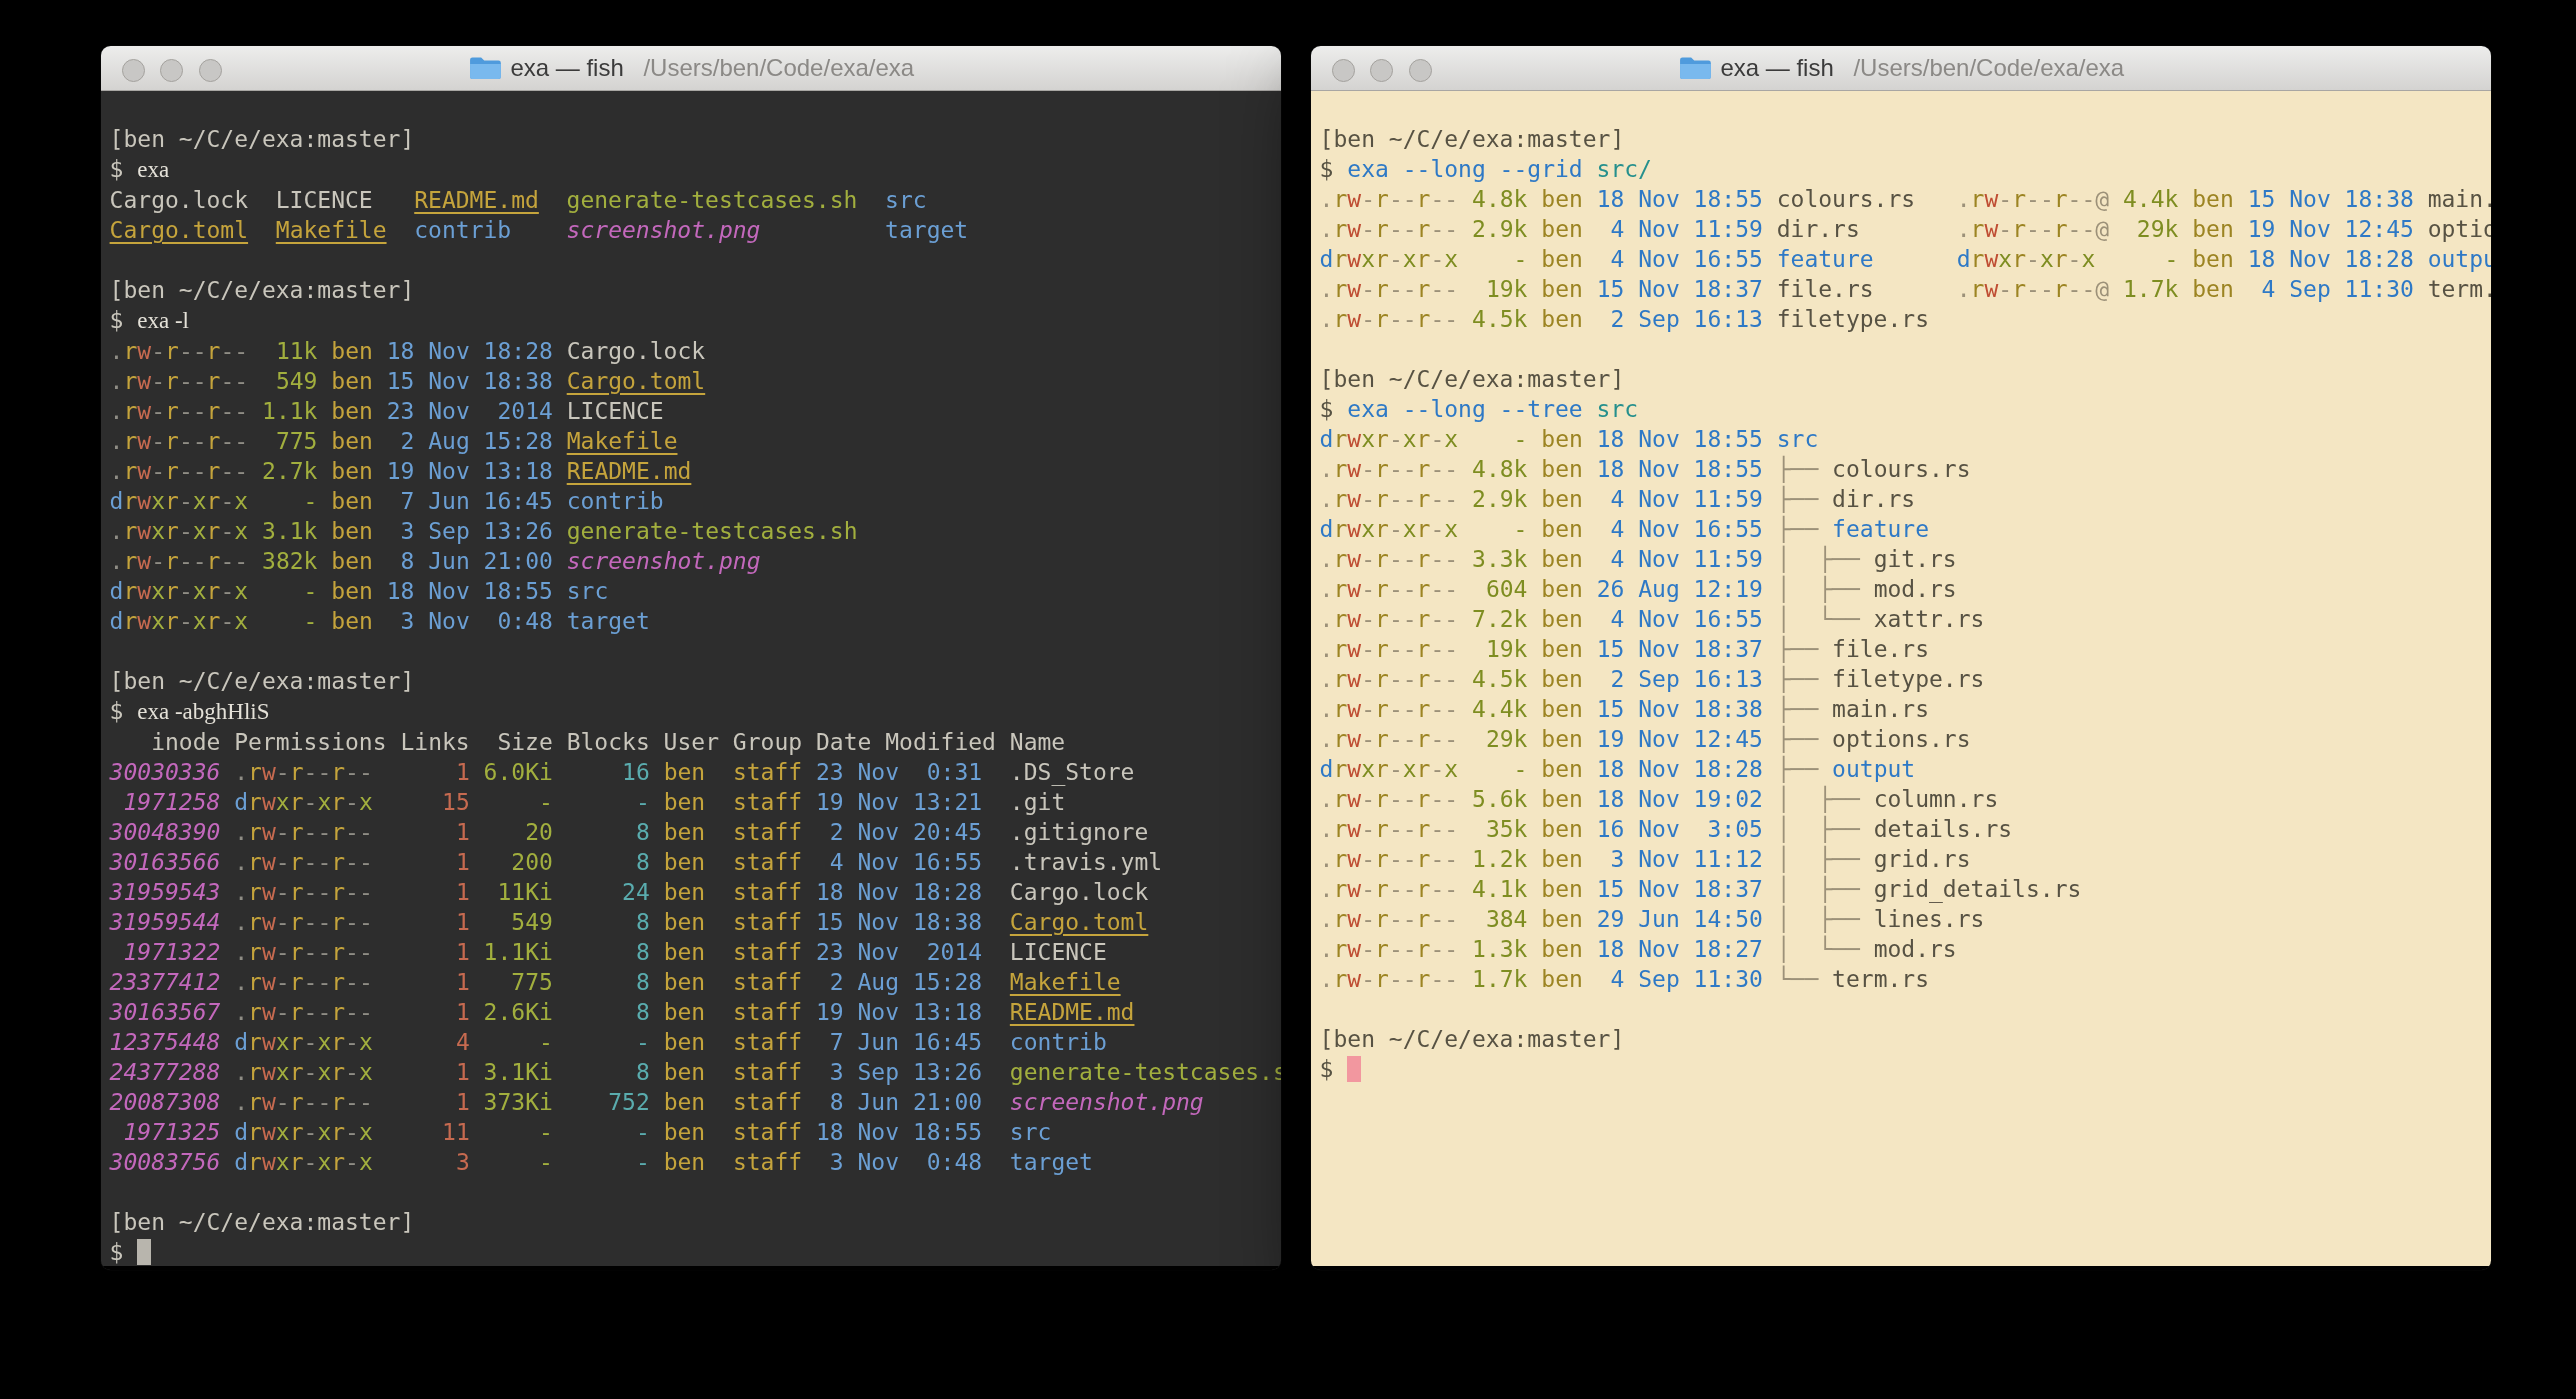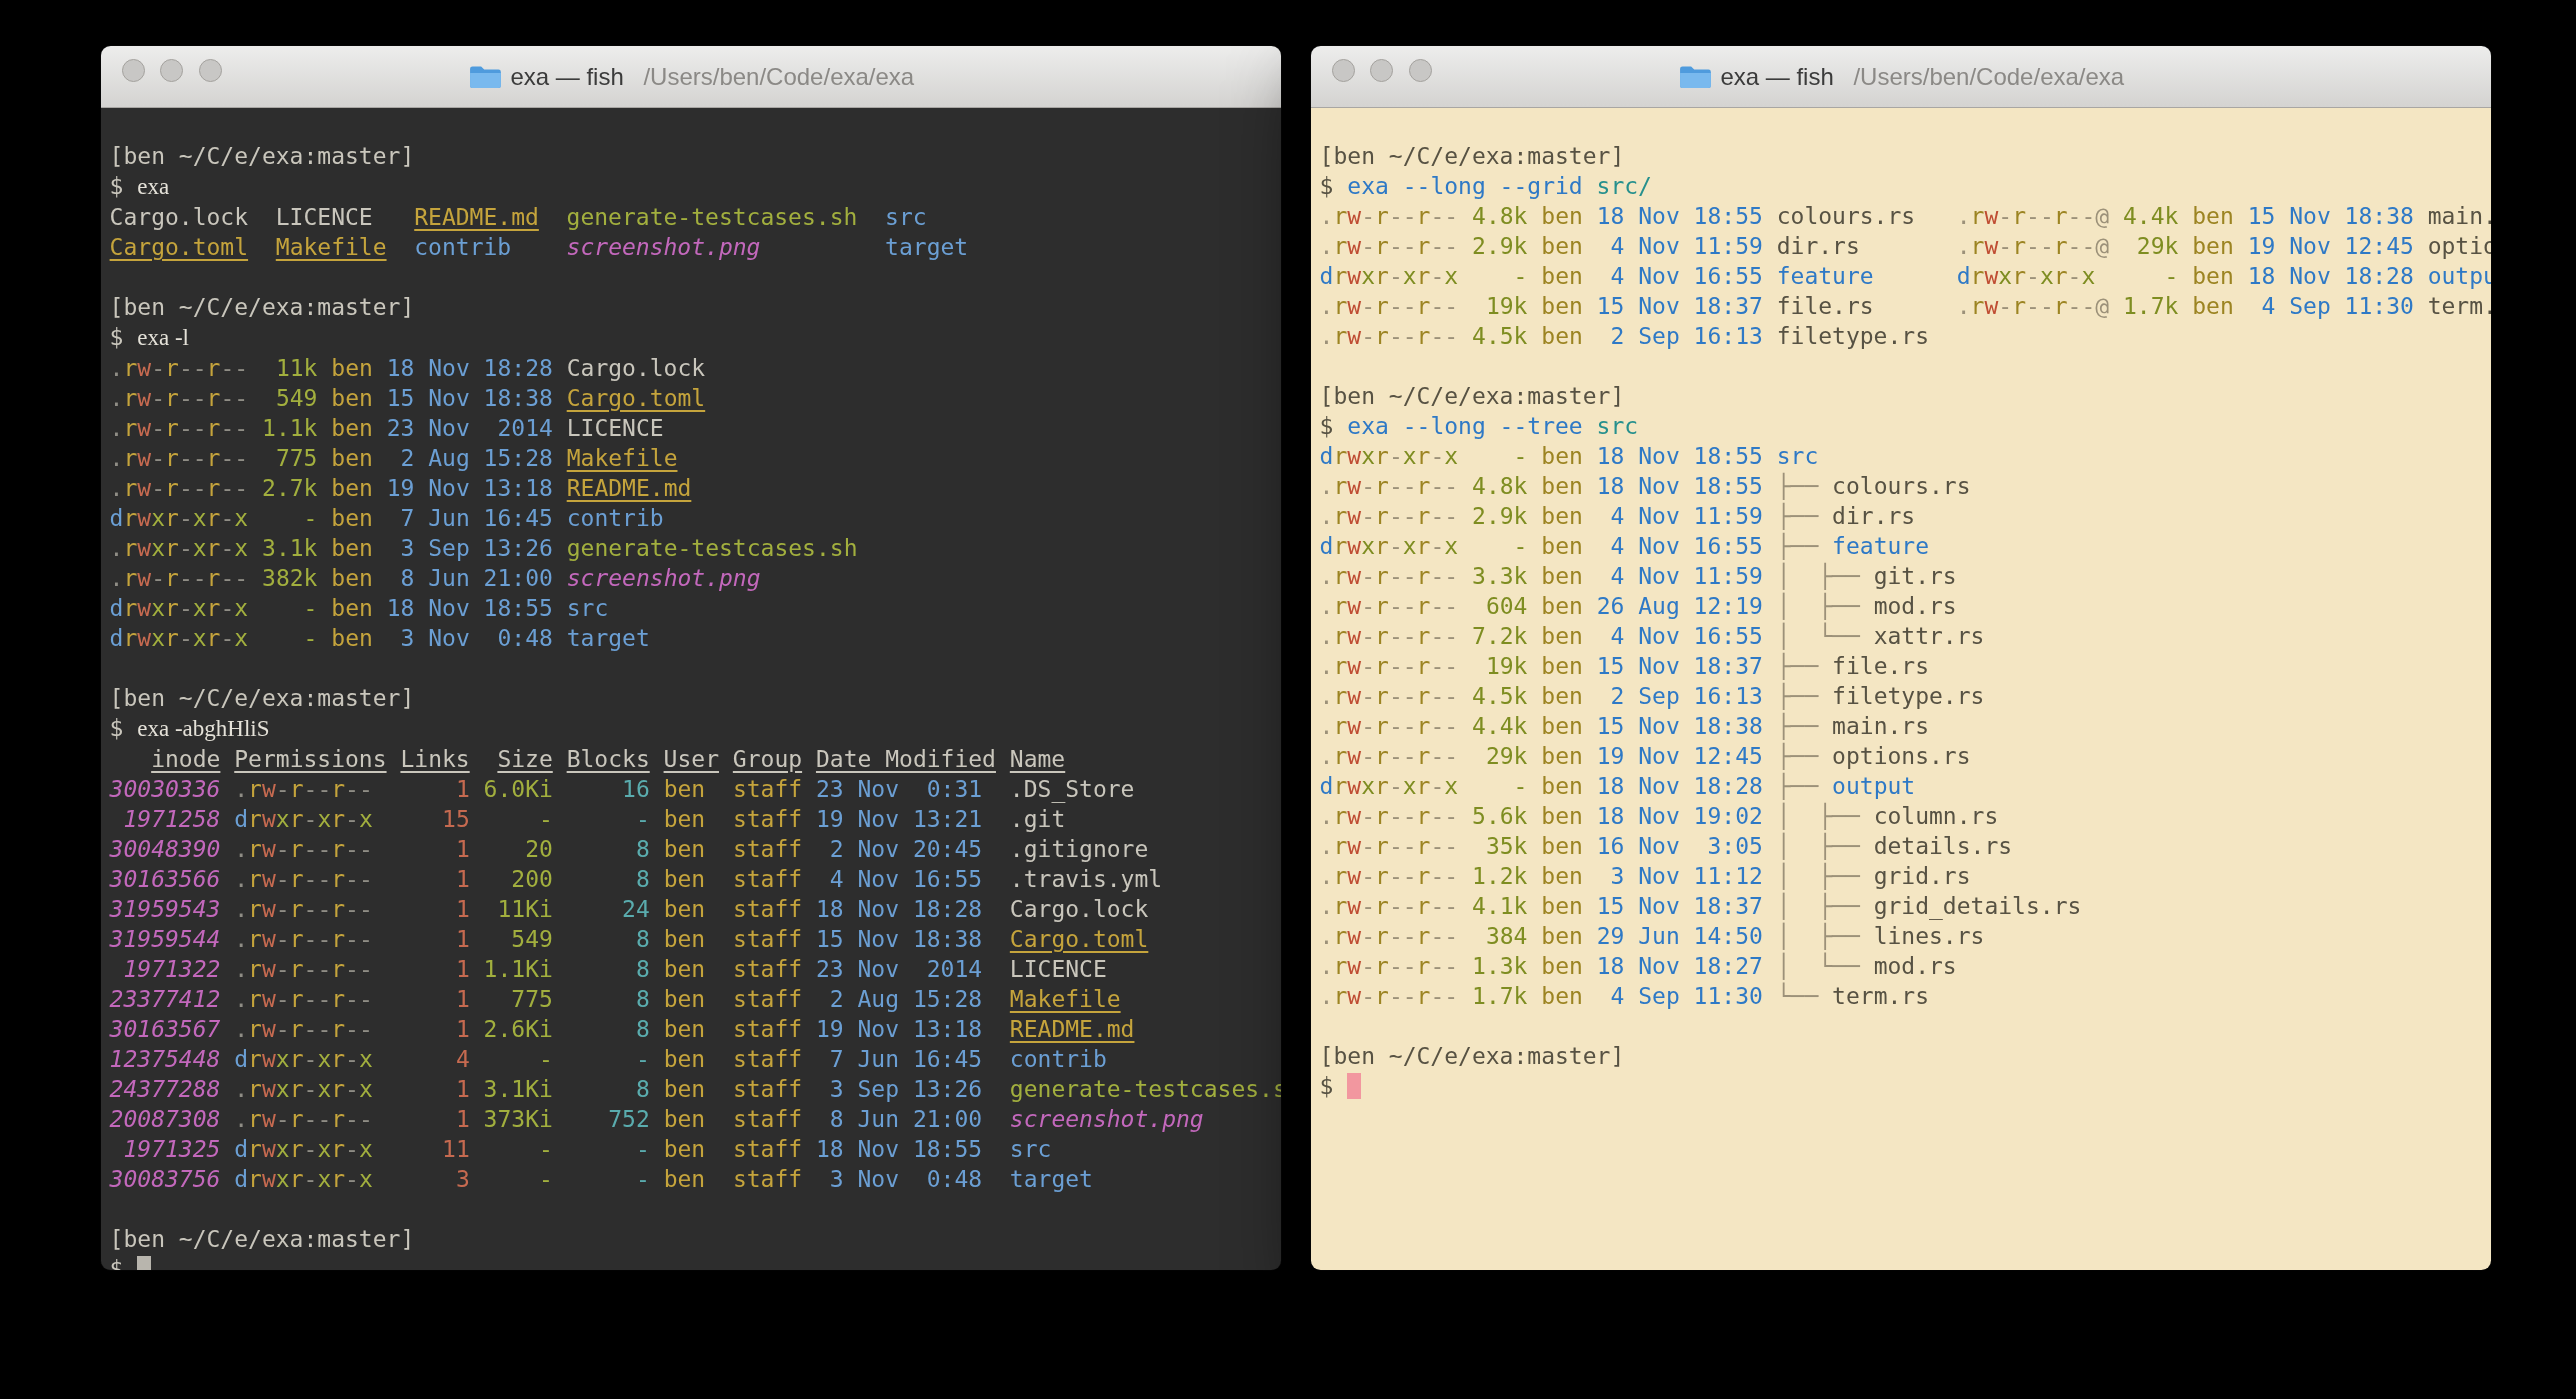--- a/index.html
+++ b/index.html
@@ -12,21 +12,21 @@
   }
   .window {
     position: absolute; top: 46px;
     width: 1180px; height: 1224px;
     border-radius: 9.6px; overflow: hidden;
     box-shadow: 0 33px 77px rgba(0,0,0,.78), 0 0 1px rgba(255,255,255,.28);
   }
   .window.left  { left: 101px; }
   .window.right { left: 1311px; }
   .titlebar {
-    height: 62px;
+    height: 45px;
     background: linear-gradient(#ededec, #d4d3d1);
     border-bottom: 1px solid #a8a6a3;
     display: flex; align-items: center; justify-content: center;
     position: relative;
     font-family: "Liberation Sans", sans-serif;
   }
   .traffic { position: absolute; left: 21px; top: 12.5px; display: flex; gap: 15.3px; }
   .tl {
     width: 23px; height: 23px; border-radius: 50%;
     background: #c8c7c5; border: 1.9px solid #a4a29e;
@@ -49,21 +49,21 @@
   .c-def { color: var(--def); }
   .c-wht { color: var(--wht); font-family: Liberation Serif, serif; }
   .c-yel { color: var(--yel); }
   .c-red { color: var(--red); }
   .c-grn { color: var(--grn); }
   .c-blu { color: var(--blu); }
   .c-mag { color: var(--mag); font-style: italic; }
   .c-cyn { color: var(--cyn); }
   .c-gry { color: var(--gry); }
   .c-yelu { color: var(--yel); text-decoration: underline; text-underline-offset: 3.8px; text-align: right; }
-  .c-hdr  { color: var(--def); text-decoration: underline; text-underline-offset: 3.8px; }
+  .c-hdr  { color: var(--def); text-underline-offset: 3.8px; }
   .c-cur  { background: var(--cursor); color: transparent; }
 </style>
 </head>
 <body>
 
 <div class="desktop">
 
   <section class="window left">
     <header class="titlebar">
       <div class="traffic">

